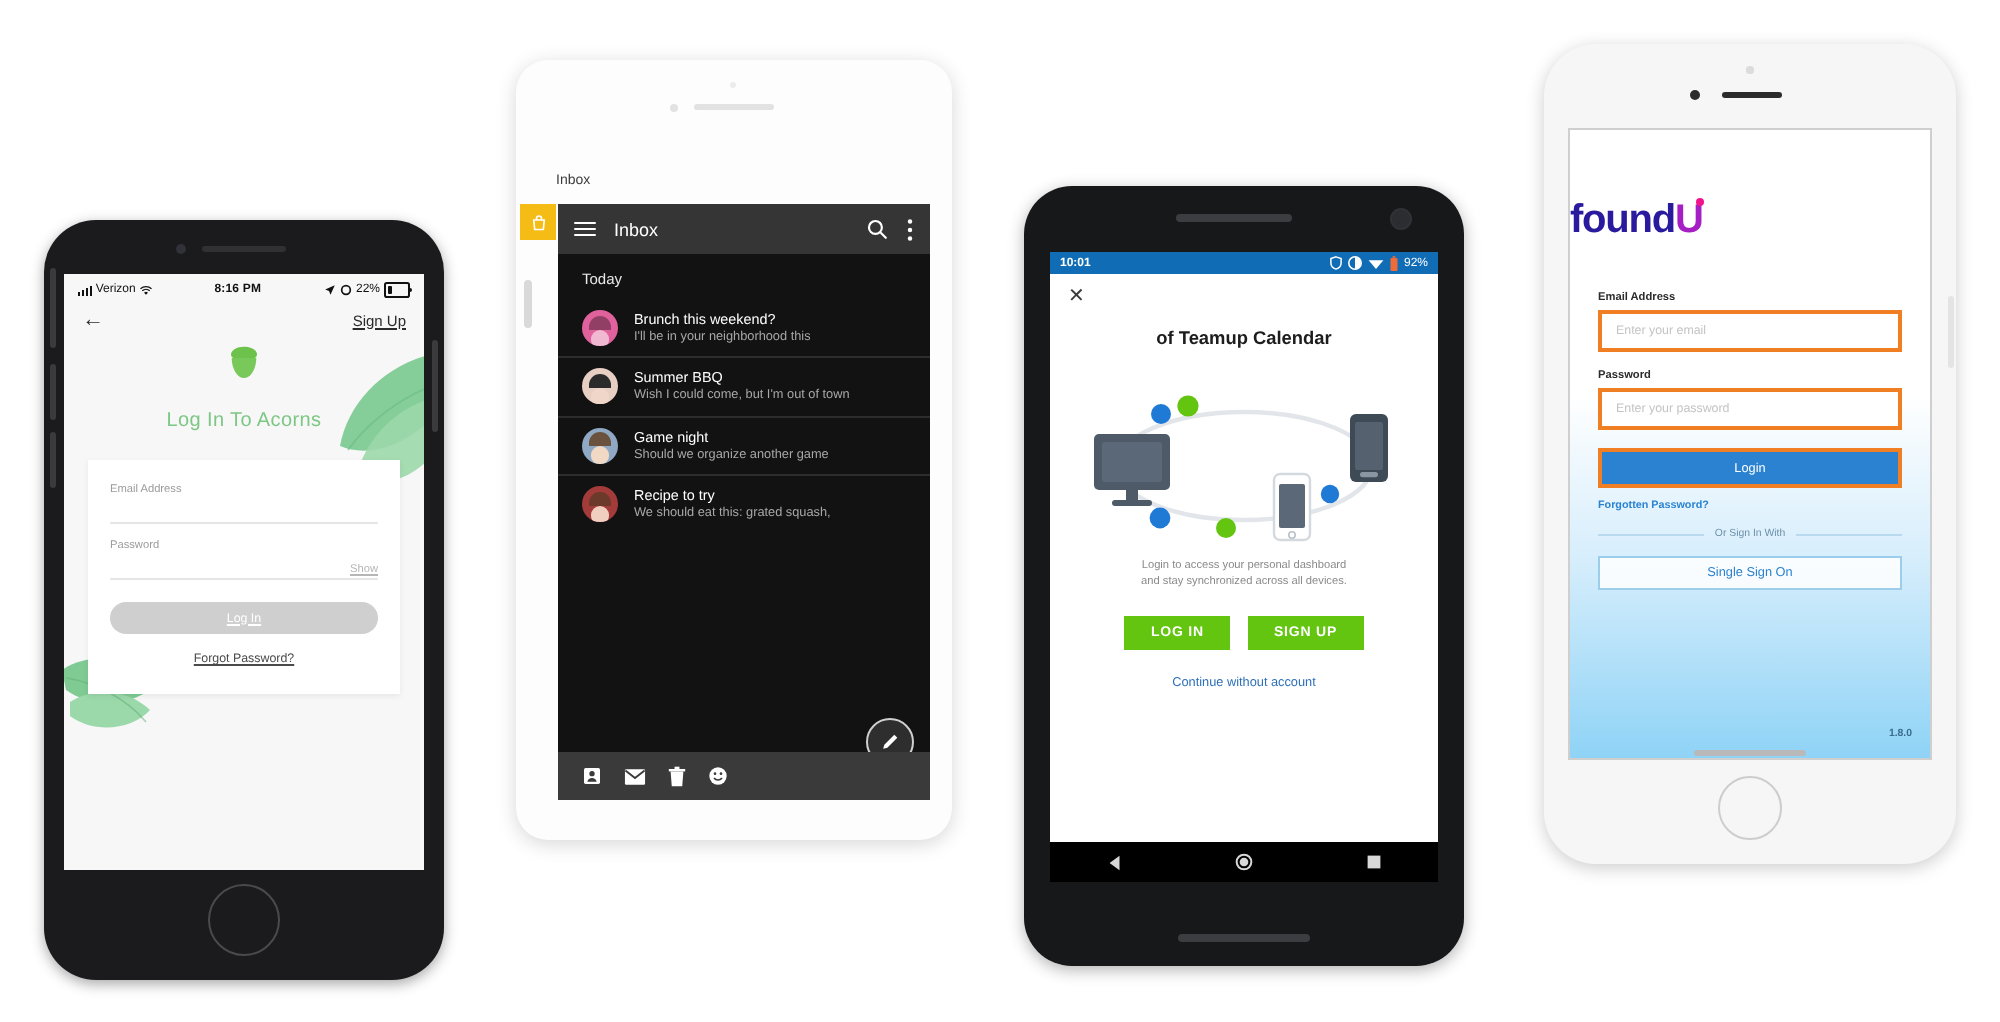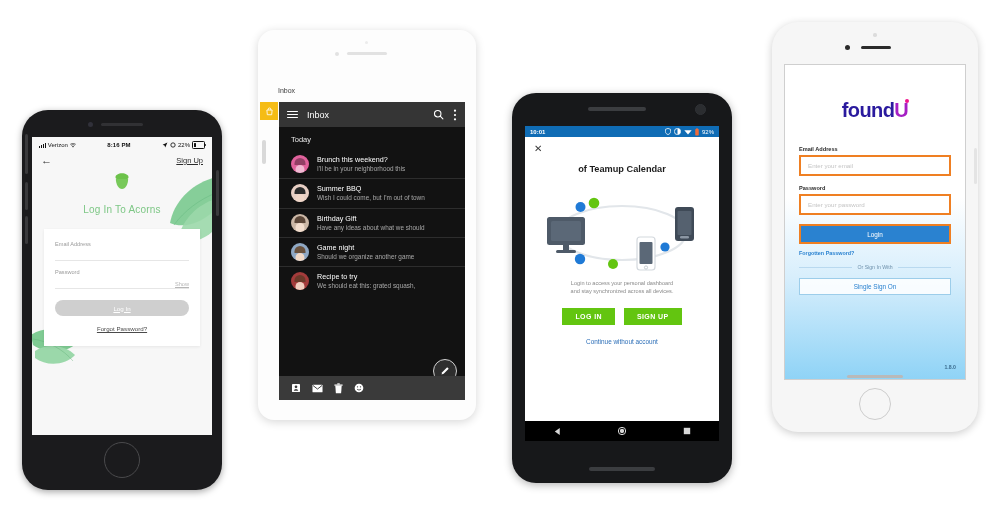--- a/index.html
+++ b/index.html
@@ -105,21 +105,21 @@
   
   #p4{left:772px;top:22px;width:206px;height:410px;}
   #p4 .body{position:absolute;inset:0;background:#f6f6f6;border-radius:26px;box-shadow:0 2px 9px rgba(0,0,0,.2);}
   #p4 .speaker{position:absolute;left:50%;margin-left:-14px;top:24px;width:30px;height:3px;border-radius:2px;background:#2b2b2b;}
   #p4 .cam{position:absolute;left:50%;margin-left:-30px;top:23px;width:5px;height:5px;border-radius:50%;background:#2b2b2b;}
   #p4 .cam2{position:absolute;left:50%;margin-left:-2px;top:11px;width:3.5px;height:3.5px;border-radius:50%;background:#dcdcdc;}
   #p4 .home{position:absolute;left:50%;transform:translateX(-50%);bottom:12px;width:30px;height:30px;border-radius:50%;border:1.4px solid #cdcdcd;}
   #p4 .side{position:absolute;right:1px;top:126px;width:3px;height:36px;background:#e4e4e4;border-radius:2px;}
   #p4 .screen{left:12px;top:42px;right:12px;bottom:52px;background:#fff;border:1px solid #cfcfcf;}
   .fu-inner{position:relative;height:100%;background:linear-gradient(180deg,#ffffff 0%,#ffffff 42%,#d7eefc 68%,#8fd3f6 100%);}
-  .fu-logo{text-align:center;padding-top:34px;font-size:20px;font-weight:bold;letter-spacing:-.6px;}
+  .fu-logo{text-align:left;padding-top:34px;font-size:20px;font-weight:bold;letter-spacing:-.6px;}
   .fu-logo .a{color:#2a1a9e;}
   .fu-logo .b{color:#a51fc4;position:relative;display:inline-block;}
   .fu-logo .dot{position:absolute;right:-1px;top:0px;width:4px;height:4px;border-radius:50%;background:#f0138c;}
   .fu-form{padding:24px 14px 0;}
   .fu-label{font-size:5.6px;font-weight:bold;color:#2b2b2b;margin-bottom:3px;}
   .fu-input{border:2px solid #ef7f22;background:#fff;height:17px;display:flex;align-items:center;padding:0 7px;
     font-size:6.2px;color:#c4c4c4;margin-bottom:9px;}
   .fu-login{border:2px solid #ef7f22;background:#2a82d0;height:16px;display:flex;align-items:center;justify-content:center;
     color:#fff;font-size:6.4px;}
   .fu-forgot{font-size:5.4px;color:#2a82d0;font-weight:bold;margin-top:6px;}
@@ -268,30 +268,20 @@
           <div class="avatar" style="background:#e8cfc4">
               <div class="h" style="background:#2b2b2b"></div>
               <div class="f" style="background:#f0d6c8"></div>
             </div>
           <div class="mail-txt">
             <div class="mail-subj">Summer BBQ</div>
             <div class="mail-prev">Wish I could come, but I'm out of town</div>
           </div>
         </div>
         <div class="mail-row">
-          <div class="avatar" style="background:#cbb7a6">
-              <div class="h" style="background:#5b4638"></div>
-              <div class="f" style="background:#f2ddcd"></div>
-            </div>
-          <div class="mail-txt">
-            <div class="mail-subj">Birthday Gift</div>
-            <div class="mail-prev">Have any ideas about what we should</div>
-          </div>
-        </div>
-        <div class="mail-row">
           <div class="avatar" style="background:#8fa8c4">
               <div class="h" style="background:#6a523e"></div>
               <div class="f" style="background:#f2d9c6"></div>
             </div>
           <div class="mail-txt">
             <div class="mail-subj">Game night</div>
             <div class="mail-prev">Should we organize another game</div>
           </div>
         </div>
         <div class="mail-row">

